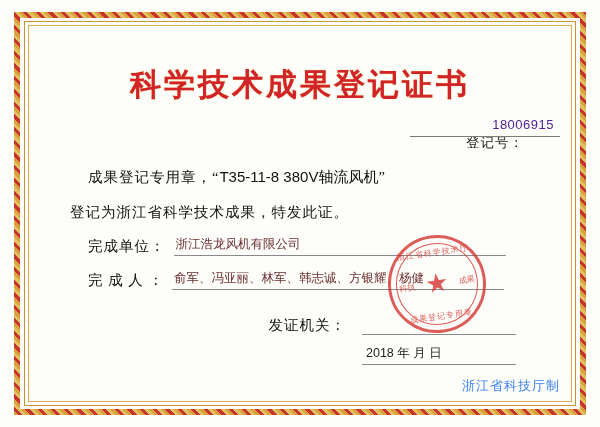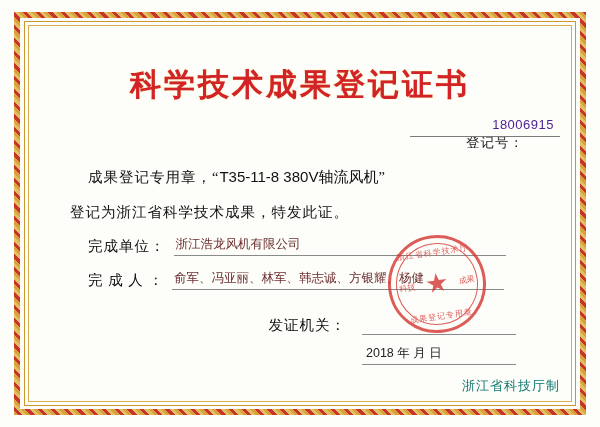--- a/index.html
+++ b/index.html
@@ -214,21 +214,21 @@
     color: #d4302c;
     font-size: 8px;
   }
   .seal-text-left { left: 8px; }
   .seal-text-right { right: 8px; }
   .footer {
     position: absolute;
     right: 0;
     bottom: -4px;
     font-size: 13px;
-    color: #0f766e;
+    color: #3b82f6;
     letter-spacing: 1px;
   }
 </style>
 </head>
 <body>
 
 <div class="certificate">
 
   <div class="frame-outer"></div>
   <div class="frame-inner"></div>

